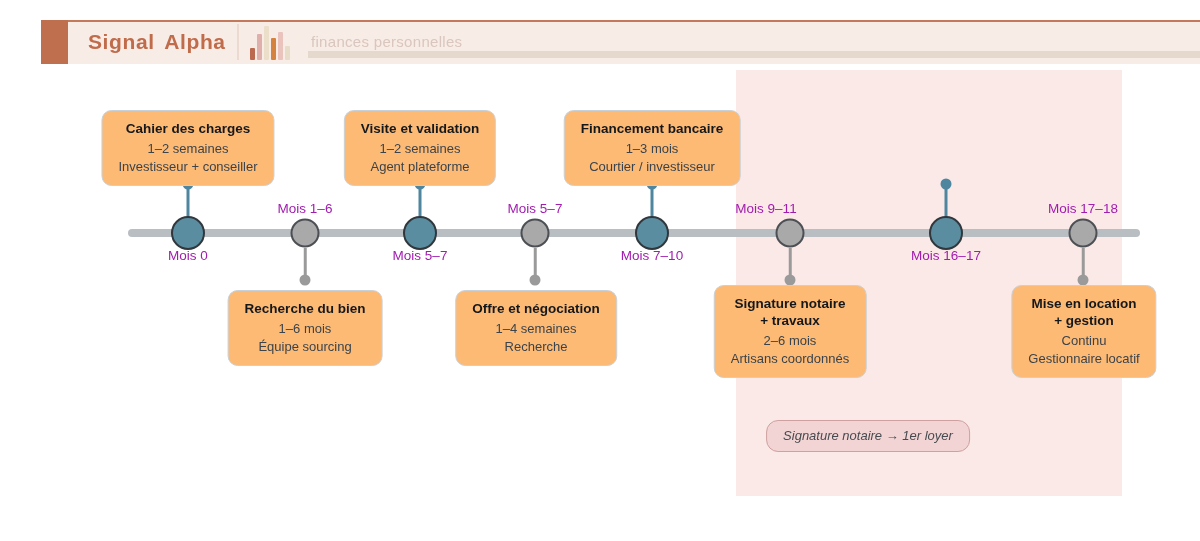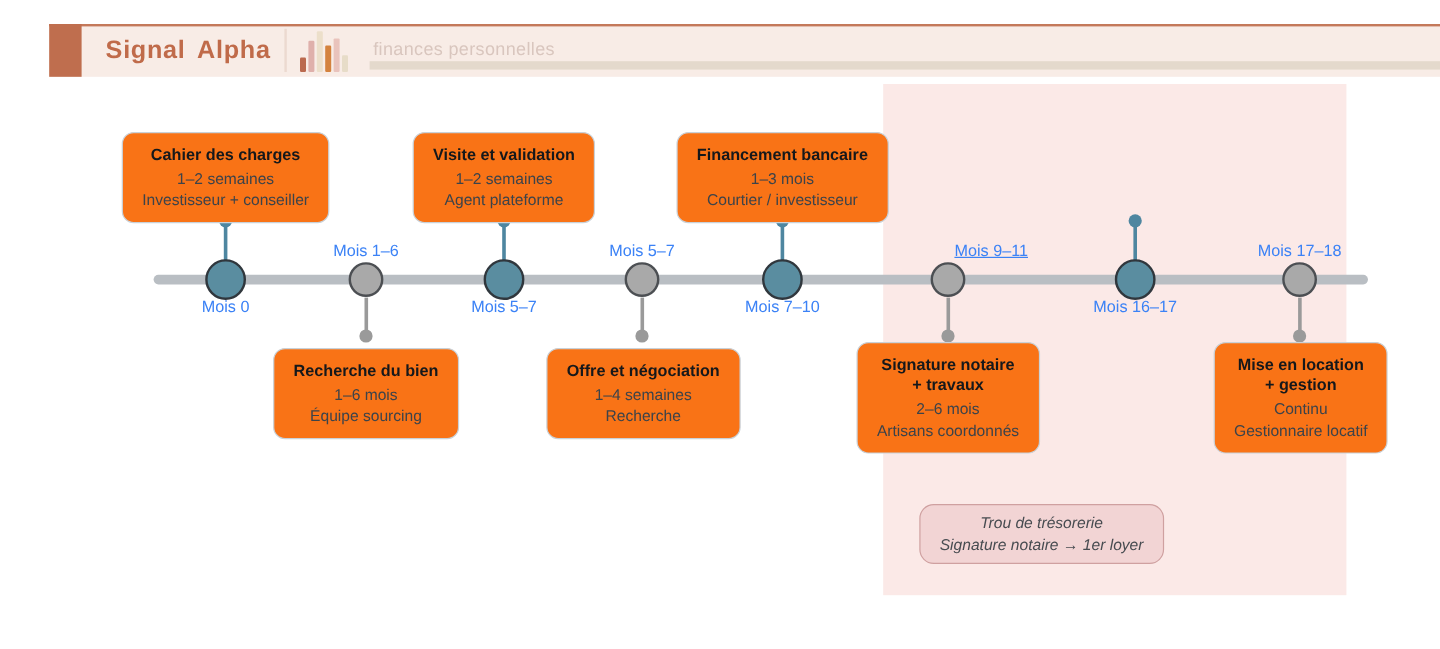--- a/index.html
+++ b/index.html
@@ -24,25 +24,25 @@
   .tl-bar{position:absolute; left:128px; top:229px; width:1012px; height:8px; background:#b9bec3; border-radius:4px;}
   .node{position:absolute; top:233px; transform:translate(-50%,-50%); border-radius:50%; box-sizing:border-box;}
   .node.teal{width:34px; height:34px; background:#5a8da0; border:2.5px solid #30373d;}
   .node.gray{width:29px; height:29px; background:#a9a9a9; border:2.5px solid #4c4f53;}
   .stem{position:absolute; transform:translateX(-50%);}
   .stem.teal{width:3px; background:#4e86a0; top:186px; height:32px;}
   .stem.gray{width:2.5px; background:#9a9a9a; top:248px; height:31px;}
   .dot{position:absolute; transform:translate(-50%,-50%); border-radius:50%; width:11px; height:11px;}
   .dot.teal{background:#4e86a0; top:184px;}
   .dot.gray{background:#9a9a9a; top:280px;}
-  .node-label{position:absolute; transform:translateX(-50%); font-size:13.5px; color:#3b82f6; white-space:nowrap;}
+  .node-label{position:absolute; transform:translateX(-50%); font-size:13.5px; color:#a21caf; white-space:nowrap;}
   .node-label.above{top:201px;}
   .node-label.below{top:248px;}
   
-  .card{position:absolute; transform:translateX(-50%); background:#f97316;
+  .card{position:absolute; transform:translateX(-50%); background:#fdba74;
     border:1.5px solid #c9d1d8; border-radius:10px; text-align:center;
     padding:9px 16px; font-size:13px; color:#3c434a; white-space:nowrap; line-height:18px;}
   .card .card-title{font-weight:bold; font-size:13.5px; color:#15181b; line-height:17px;
     margin-bottom:3px; white-space:pre-line;}
   .card-top{top:110px;}
   .card-bottom{top:290px;}
   .card-bottom.tall{top:285px;}
   
   .annotation{position:absolute; left:868px; top:420px; transform:translateX(-50%);
     background:#f2d4d4; border:1.5px solid #cfa0a0; border-radius:12px;
@@ -94,21 +94,21 @@
   <div class="node-label above" style="left:535px;">Mois 5–7</div>
 
   <div class="stem teal" style="left:652px;"></div>
   <div class="dot teal" style="left:652px;"></div>
   <div class="node teal" style="left:652px;"></div>
   <div class="node-label below" style="left:652px;">Mois 7–10</div>
 
   <div class="stem gray" style="left:790px;"></div>
   <div class="dot gray" style="left:790px;"></div>
   <div class="node gray" style="left:790px;"></div>
-  <div class="node-label above" style="left:826px;text-decoration:underline;">Mois 9–11</div>
+  <div class="node-label above" style="left:766px;">Mois 9–11</div>
 
   <div class="stem teal" style="left:946px;"></div>
   <div class="dot teal" style="left:946px;"></div>
   <div class="node teal" style="left:946px;"></div>
   <div class="node-label below" style="left:946px;">Mois 16–17</div>
 
   <div class="stem gray" style="left:1083px;"></div>
   <div class="dot gray" style="left:1083px;"></div>
   <div class="node gray" style="left:1083px;"></div>
   <div class="node-label above" style="left:1083px;">Mois 17–18</div>
@@ -146,17 +146,16 @@
     <div>Artisans coordonnés</div>
   </div>
   <div class="card card-bottom tall" style="left:1084px;">
     <div class="card-title">Mise en location
 + gestion</div>
     <div>Continu</div>
     <div>Gestionnaire locatif</div>
   </div>
 
   <div class="annotation">
-    <div>Trou de trésorerie</div>
     <div>Signature notaire → 1er loyer</div>
   </div>
 
 </div>
 
 </body></html>

